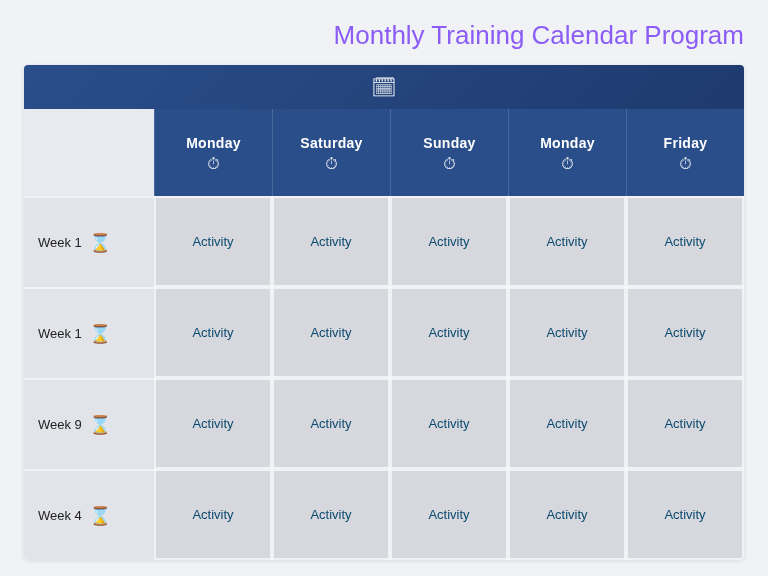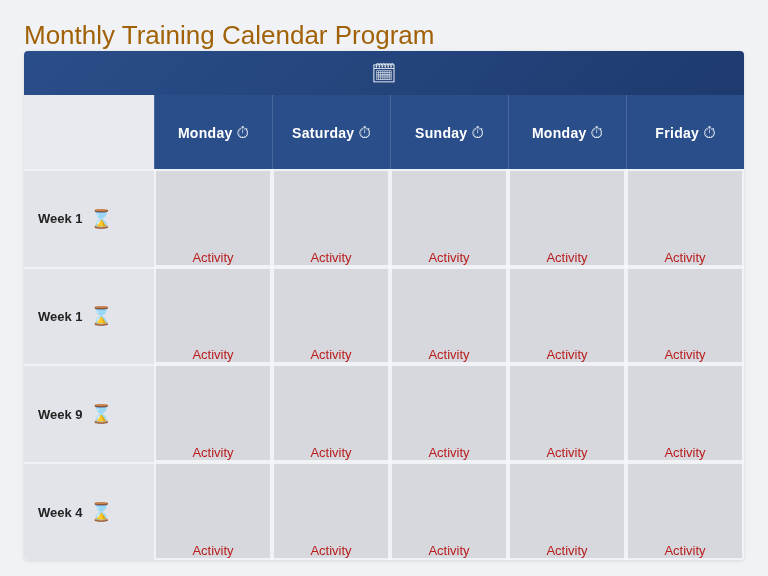--- a/index.html
+++ b/index.html
@@ -14,22 +14,24 @@
       width: 768px;
       height: 576px;
       background: #f0f2f5;
       padding: 20px 24px 16px 24px;
       display: flex;
       flex-direction: column;
     }
     .page-title {
       font-size: 26px;
       font-weight: 400;
-      color: #a16207;
+      color: #8b5cf6;
+      margin-bottom: 14px;
       letter-spacing: 0;
+      text-align: right;
     }
     .calendar-container {
       background: #fff;
       border-radius: 4px;
       overflow: hidden;
       flex: 1;
       display: flex;
       flex-direction: column;
       box-shadow: 0 1px 4px rgba(0,0,0,0.10);
     }
@@ -58,20 +60,21 @@
       background: #e8eaf0;
     }
     .col-header {
       background: #2a4e8a;
       color: #fff;
       text-align: center;
       padding: 10px 4px 8px 4px;
       font-size: 14px;
       font-weight: 500;
       display: flex;
+      flex-direction: column;
       align-items: center;
       justify-content: center;
       gap: 4px;
       border-left: 1px solid rgba(255,255,255,0.15);
     }
     .col-header .day-label {
       font-size: 14px;
       font-weight: 600;
       letter-spacing: 0.3px;
     }
@@ -80,37 +83,37 @@
       opacity: 0.95;
     }
     
     .row-label {
       background: #e8eaf0;
       display: flex;
       align-items: center;
       justify-content: flex-start;
       padding: 0 6px 0 14px;
       font-size: 13px;
-      font-weight: 700;
+      font-weight: 400;
       color: #222;
       gap: 8px;
       border-top: 2px solid #f0f2f5;
     }
     .hourglass-icon {
       font-size: 18px;
       color: #444;
     }
     
     .activity-cell {
       background: #d6d8de;
       display: flex;
-      align-items: flex-end;
+      align-items: center;
       justify-content: center;
       font-size: 13px;
-      color: #b91c1c;
+      color: #0c4a6e;
       border: 2px solid #f0f2f5;
       border-radius: 2px;
       min-height: 60px;
     }
     .row-label {
       background: #e2e4ea !important;
     }
   </style>
 </head>
 <body>

